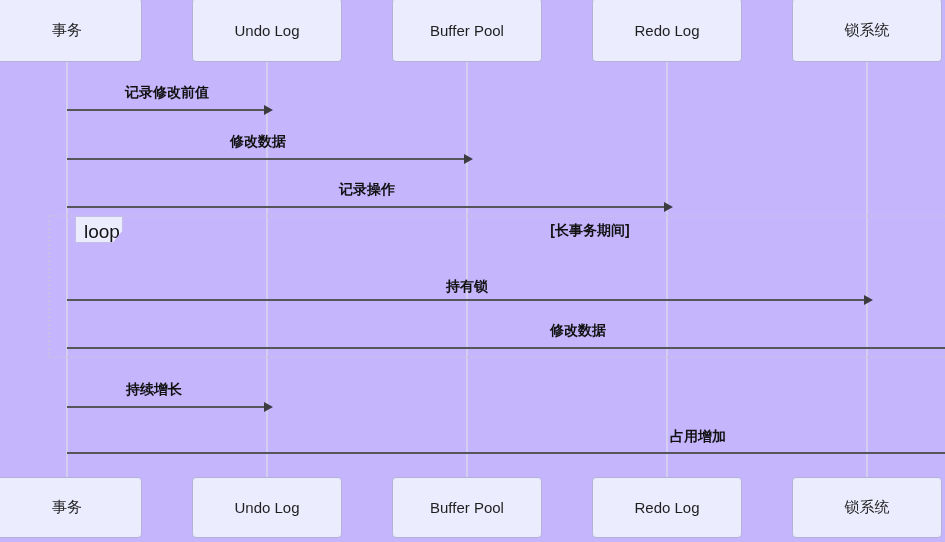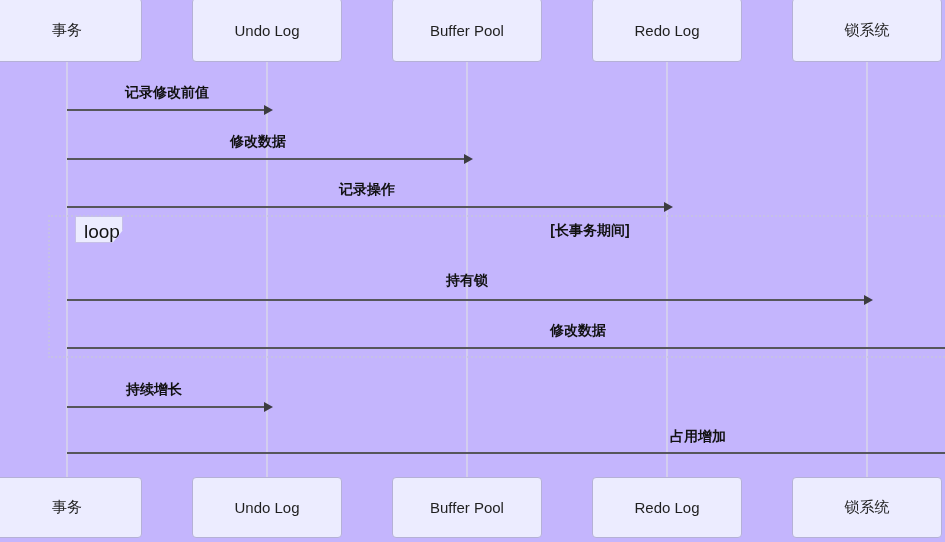--- a/index.html
+++ b/index.html
@@ -123,21 +123,21 @@
     <div class="msg-arrow" style="left:464px; top:154px"></div>
   </div>
 
   <div>
     <div class="msg-label" style="left:367px; top:181px">记录操作</div>
     <div class="msg-line" style="left:67px; top:206px; width:599px"></div>
     <div class="msg-arrow" style="left:664px; top:202px"></div>
   </div>
 
   <div>
-    <div class="msg-label" style="left:467px; top:272px">持有锁</div>
+    <div class="msg-label" style="left:467px; top:278px">持有锁</div>
     <div class="msg-line" style="left:67px; top:299px; width:799px"></div>
     <div class="msg-arrow" style="left:864px; top:295px"></div>
   </div>
 
   <div>
     <div class="msg-label" style="left:578px; top:322px">修改数据</div>
     <div class="msg-line" style="left:67px; top:347px; width:900px"></div>
   </div>
 
   <div>

